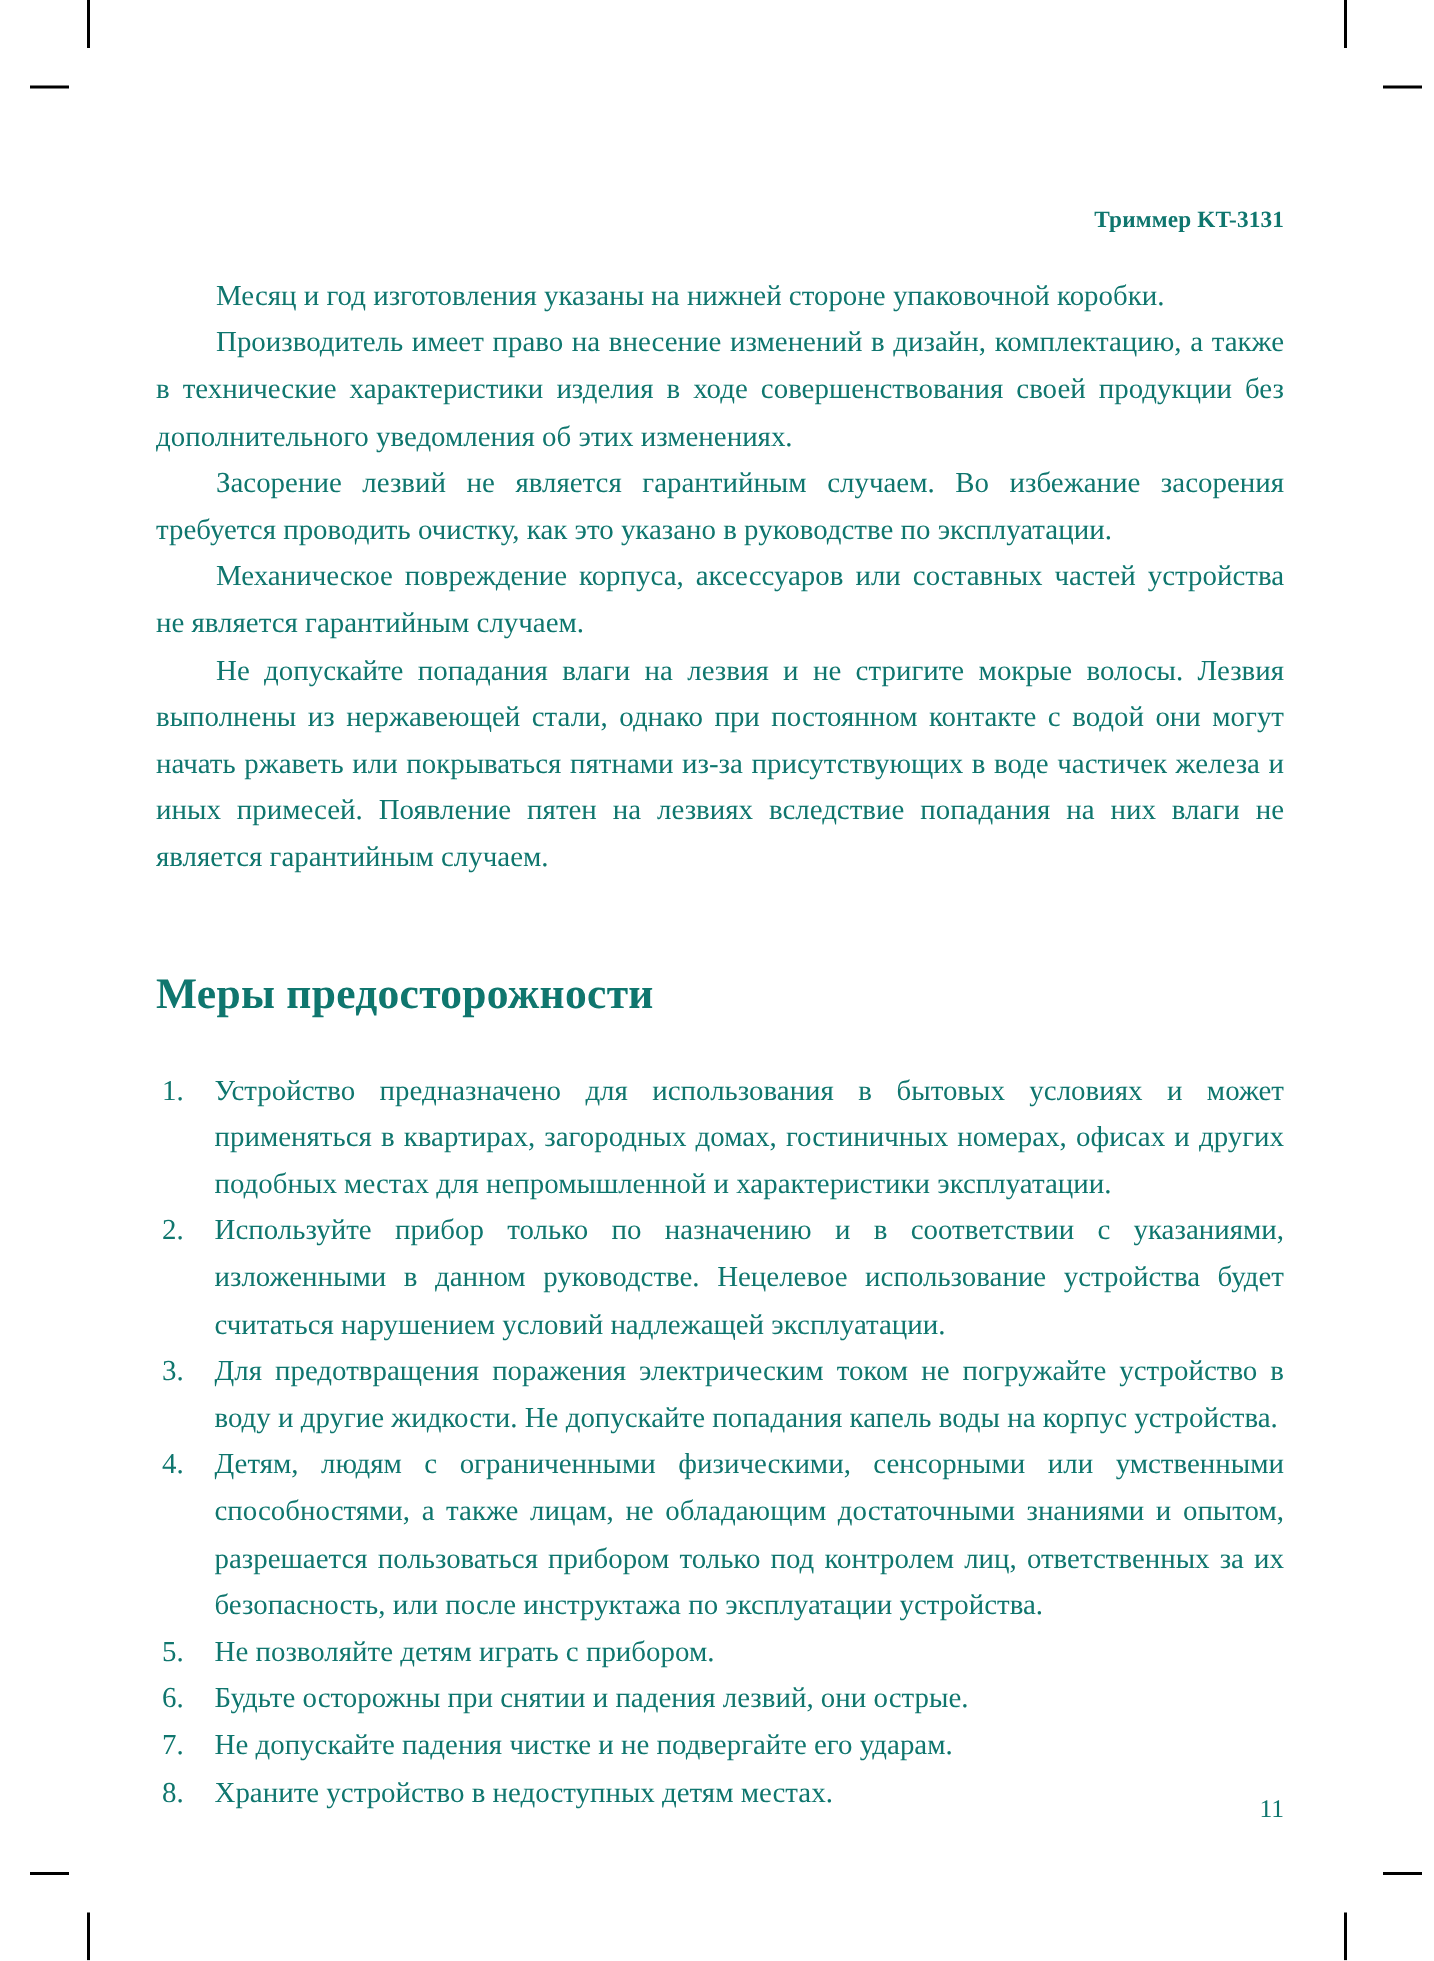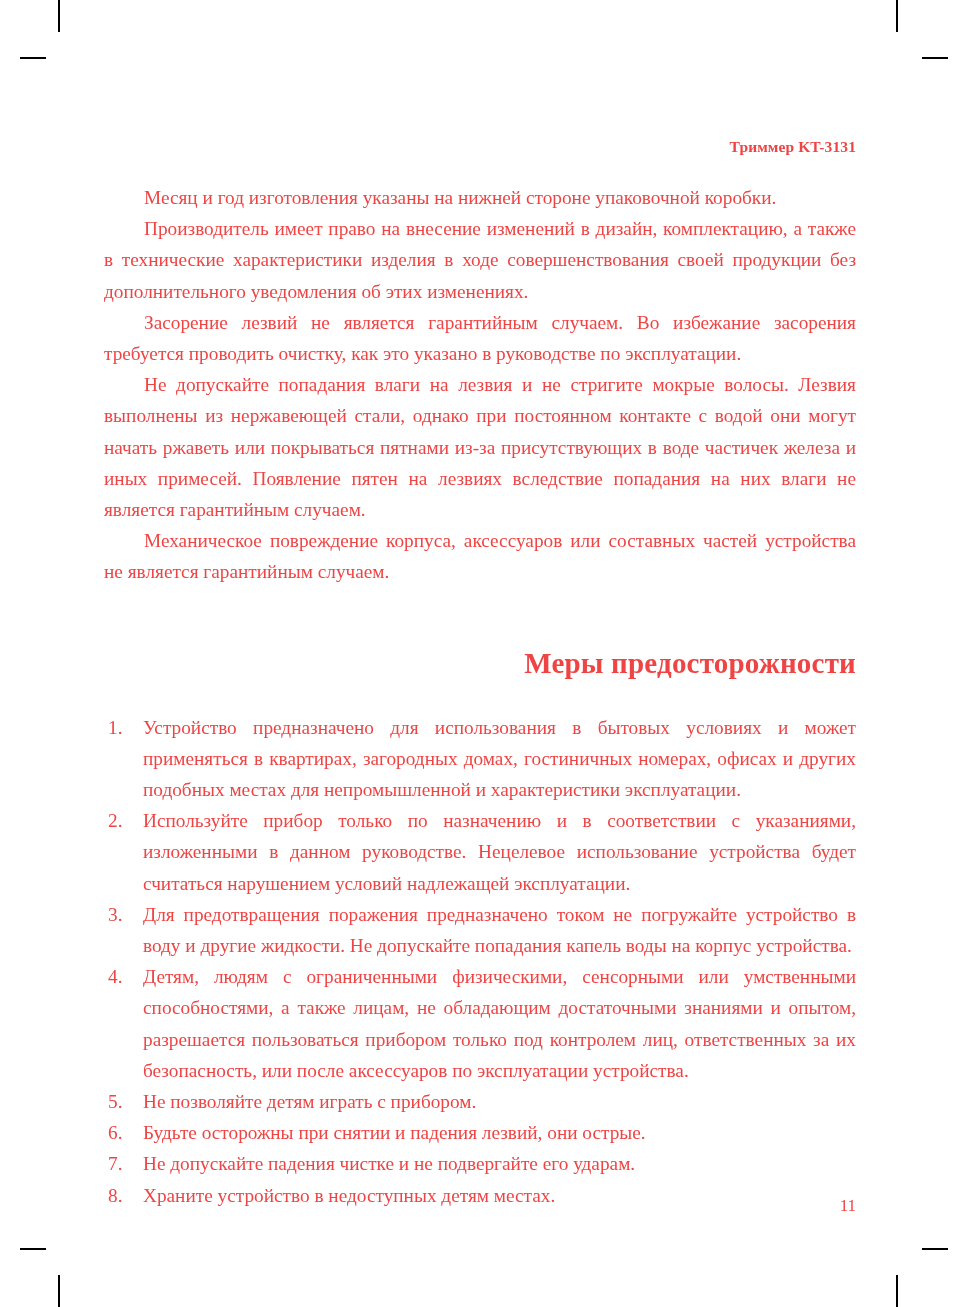--- a/index.html
+++ b/index.html
@@ -9,21 +9,21 @@
     background: #ffffff;
   }
 
   .page {
     position: relative;
     width: 956px;
     height: 1307px;
     background: #ffffff;
     overflow: hidden;
     font-family: "Liberation Serif", "DejaVu Serif", serif;
-    color: #ef4444;
+    color: #0f766e;
     -webkit-font-smoothing: antialiased;
   }
 
   
   .crop {
     position: absolute;
     background: #000000;
   }
   .crop.v { width: 1.6px; height: 32px; }
   .crop.h { height: 1.6px; width: 26px; }
@@ -80,21 +80,21 @@
     line-height: 30px;
     font-weight: bold;
     text-indent: 40px;
   }
 
   h1.section-title {
     margin: 0;
     font-size: 29px;
     line-height: 38px;
     font-weight: bold;
-    text-align: right;
+    text-align: left;
     letter-spacing: 0.2px;
   }
 
   .title-wrap {
     margin-top: 56px;
     margin-bottom: 30px;
   }
 
   .intro-wrap { margin-bottom: 0; }
 
@@ -161,45 +161,45 @@
 
     <div class="body-block">
 
       <p class="para">Месяц и год изготовления указаны на нижней стороне упаковочной коробки.</p>
 
       <p class="para">Производитель имеет право на внесение изменений в дизайн, комплектацию, а также в технические характеристики изделия в ходе совершенствования своей продукции без дополнительного уведомления об этих изменениях.</p>
 
 
       <p class="para">Засорение лезвий не является гарантийным случаем. Во избежание засорения требуется проводить очистку, как это указано в руководстве по эксплуатации.</p>
 
+      <p class="para">Механическое повреждение корпуса, аксессуаров или составных частей устройства не является гарантийным случаем.</p>
+
       <p class="para">Не допускайте попадания влаги на лезвия и не стригите мокрые волосы. Лезвия выполнены из нержавеющей стали, однако при постоянном контакте с водой они могут начать ржаветь или покрываться пятнами из-за присутствующих в воде частичек железа и иных примесей. Появление пятен на лезвиях вследствие попадания на них влаги не является гарантийным случаем.</p>
-
-      <p class="para">Механическое повреждение корпуса, аксессуаров или составных частей устройства не является гарантийным случаем.</p>
 
       <div class="title-wrap">
         <h1 class="section-title">Меры предосторожности</h1>
       </div>
 
 
       <ol class="safety-list">
         <li>
           <span class="num">1.</span>
           <span class="txt">Устройство предназначено для использования в бытовых условиях и может применяться в квартирах, загородных домах, гостиничных номерах, офисах и других подобных местах для непромышленной и характеристики эксплуатации.</span>
         </li>
         <li>
           <span class="num">2.</span>
           <span class="txt">Используйте прибор только по назначению и в соответствии с указаниями, изложенными в данном руководстве. Нецелевое использование устройства будет считаться нарушением условий надлежащей эксплуатации.</span>
         </li>
         <li>
           <span class="num">3.</span>
-          <span class="txt">Для предотвращения поражения предназначено током не погружайте устройство в воду и другие жидкости. Не допускайте попадания капель воды на корпус устройства.</span>
+          <span class="txt">Для предотвращения поражения электрическим током не погружайте устройство в воду и другие жидкости. Не допускайте попадания капель воды на корпус устройства.</span>
         </li>
         <li>
           <span class="num">4.</span>
-          <span class="txt">Детям, людям с ограниченными физическими, сенсорными или умственными способностями, а также лицам, не обладающим достаточными знаниями и опытом, разрешается пользоваться прибором только под контролем лиц, ответственных за их безопасность, или после аксессуаров по эксплуатации устройства.</span>
+          <span class="txt">Детям, людям с ограниченными физическими, сенсорными или умственными способностями, а также лицам, не обладающим достаточными знаниями и опытом, разрешается пользоваться прибором только под контролем лиц, ответственных за их безопасность, или после инструктажа по эксплуатации устройства.</span>
         </li>
         <li>
           <span class="num">5.</span>
           <span class="txt">Не позволяйте детям играть с прибором.</span>
         </li>
         <li>
           <span class="num">6.</span>
           <span class="txt">Будьте осторожны при снятии и падения лезвий, они острые.</span>
         </li>
         <li>

